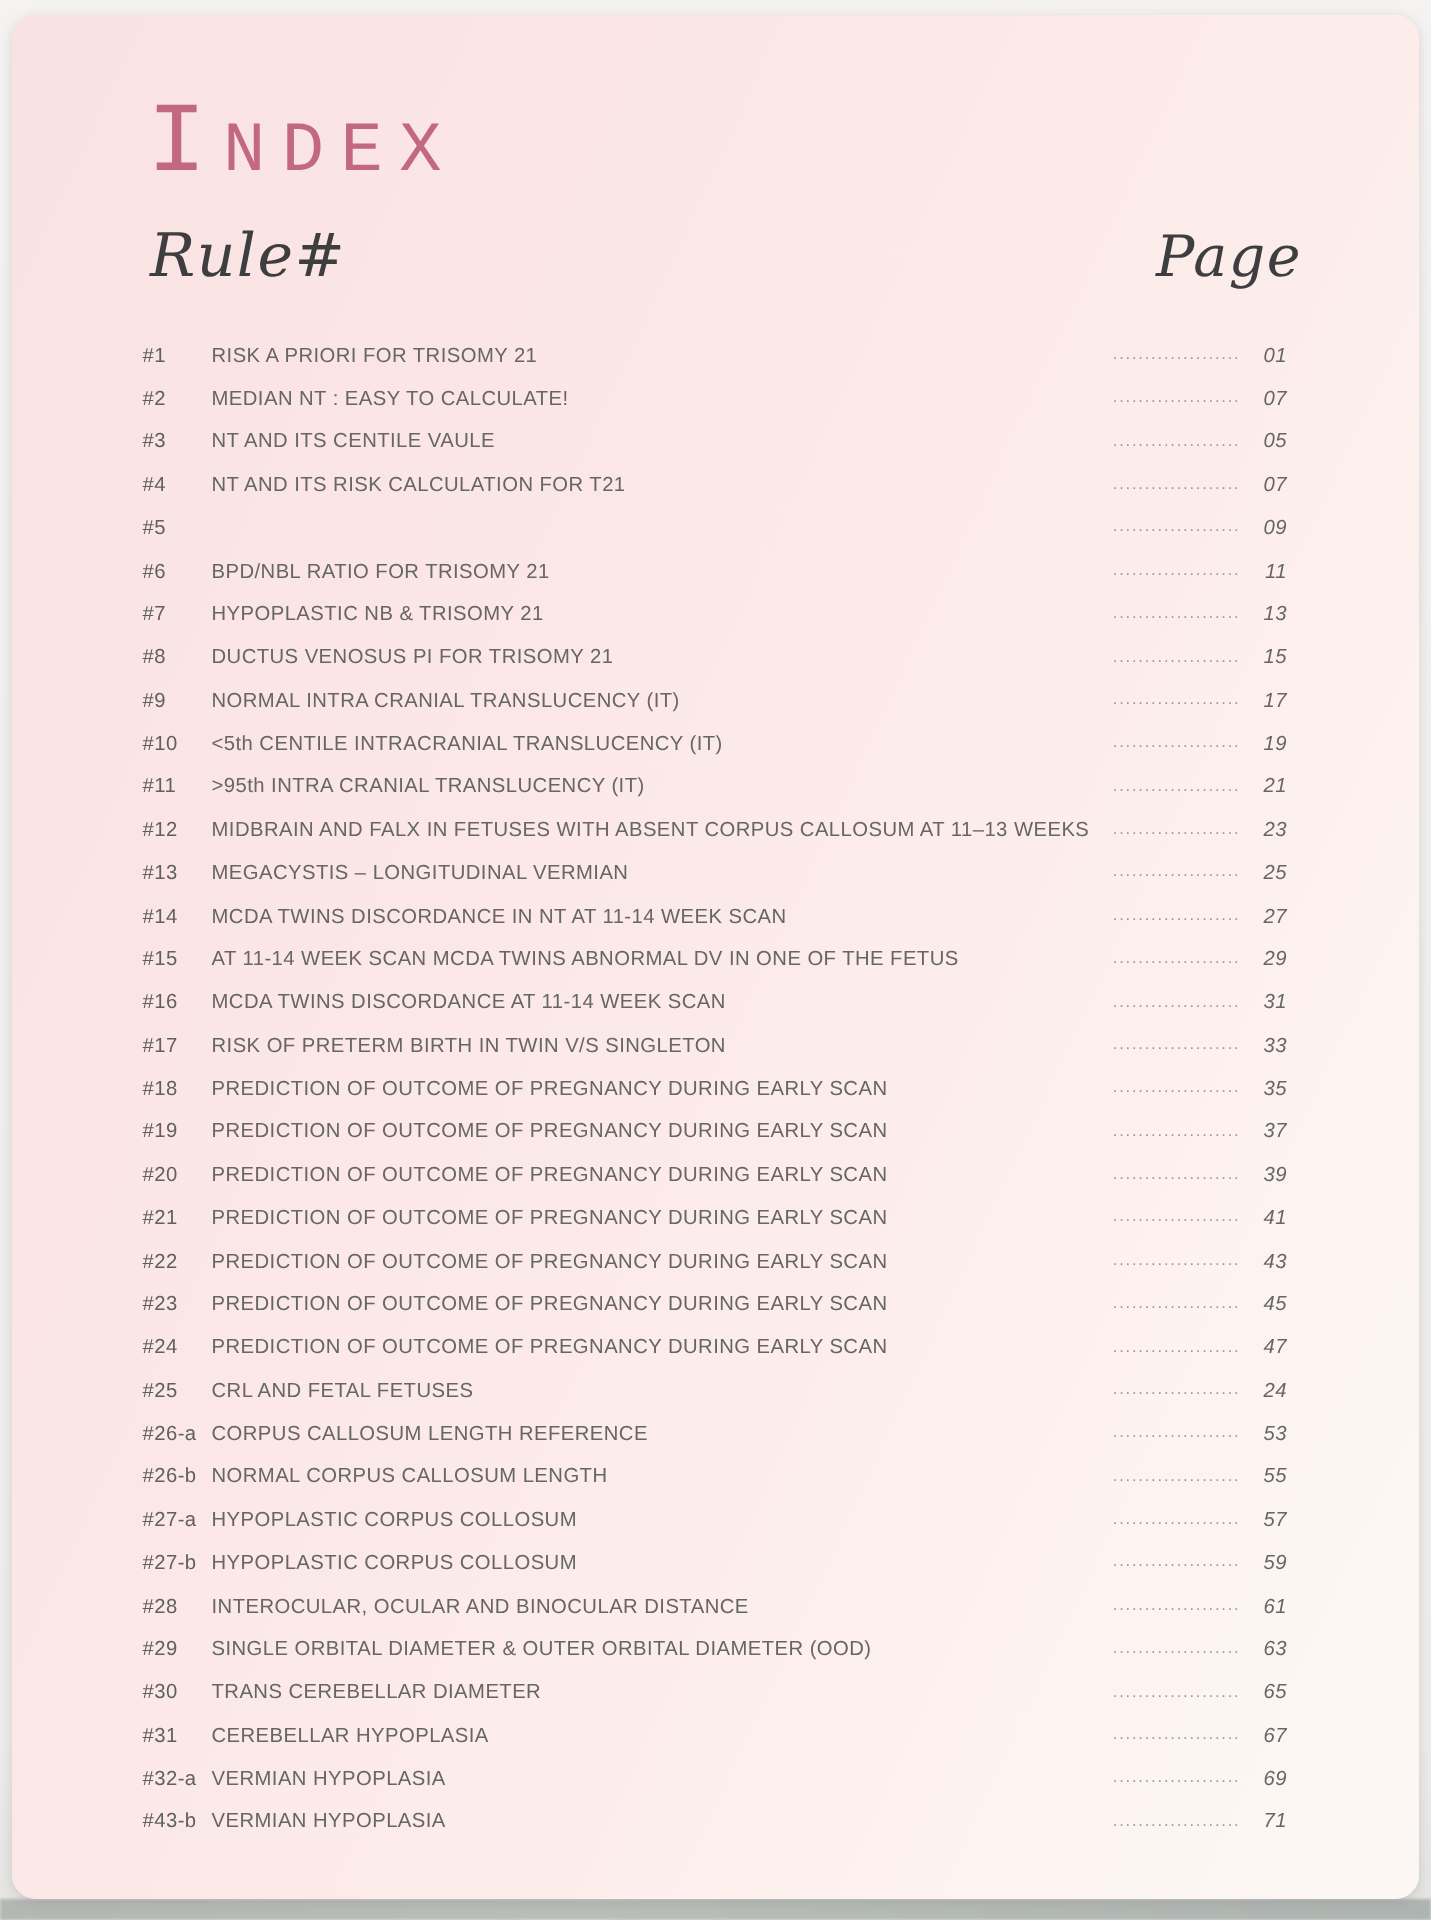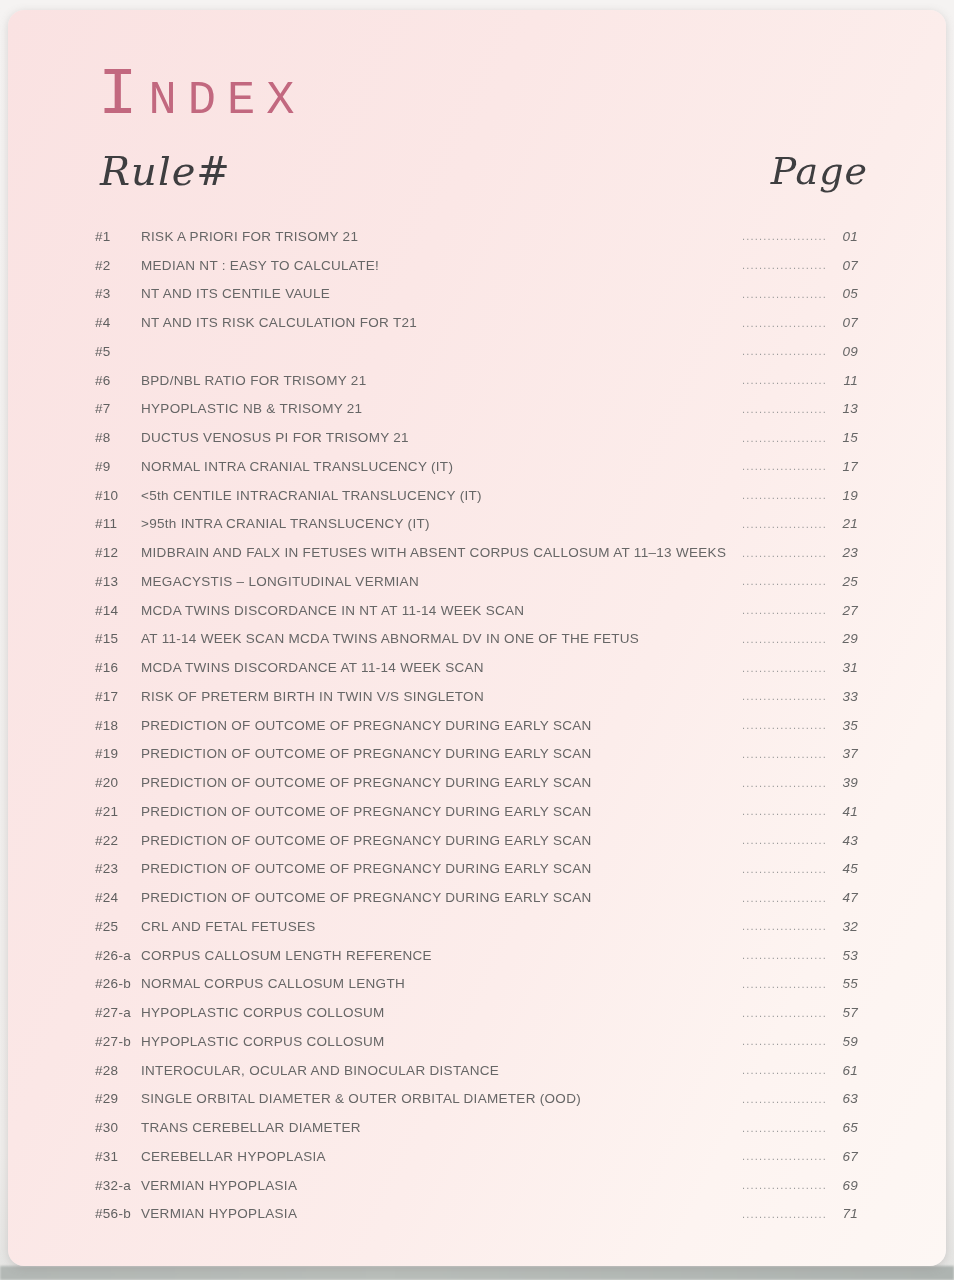--- a/index.html
+++ b/index.html
@@ -292,21 +292,21 @@
           <span class="rule-num">#24</span>
           <span class="entry-title">PREDICTION OF OUTCOME OF PREGNANCY DURING EARLY SCAN</span>
           <span class="leader">....................</span>
           <span class="page-num">47</span>
         </div>
 
         <div class="row">
           <span class="rule-num">#25</span>
           <span class="entry-title">CRL AND FETAL FETUSES</span>
           <span class="leader">....................</span>
-          <span class="page-num">32</span>
+          <span class="page-num">24</span>
         </div>
 
         <div class="row">
           <span class="rule-num">#26-a</span>
           <span class="entry-title">CORPUS CALLOSUM LENGTH REFERENCE</span>
           <span class="leader">....................</span>
           <span class="page-num">53</span>
         </div>
 
         <div class="row">
@@ -359,21 +359,21 @@
         </div>
 
         <div class="row">
           <span class="rule-num">#32-a</span>
           <span class="entry-title">VERMIAN HYPOPLASIA</span>
           <span class="leader">....................</span>
           <span class="page-num">69</span>
         </div>
 
         <div class="row">
-          <span class="rule-num">#56-b</span>
+          <span class="rule-num">#43-b</span>
           <span class="entry-title">VERMIAN HYPOPLASIA</span>
           <span class="leader">....................</span>
           <span class="page-num">71</span>
         </div>
       </div>
 
   </div>
 </div>
 
 </body></html>

